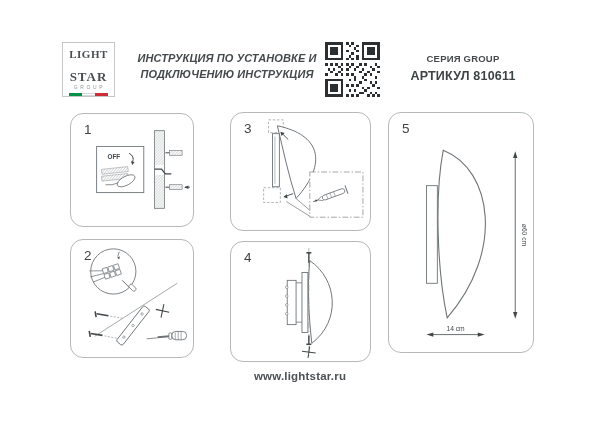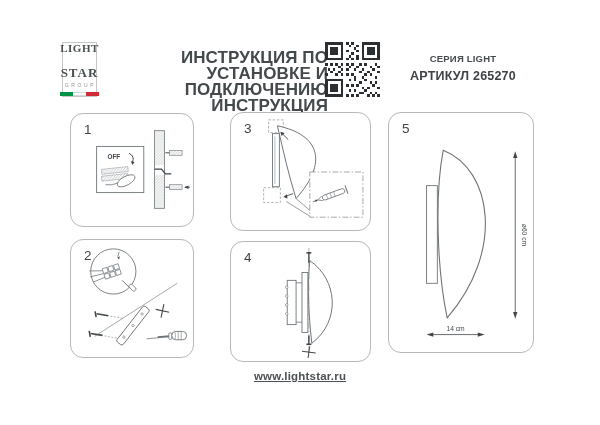--- a/index.html
+++ b/index.html
@@ -4,40 +4,41 @@
 <style>
   html,body{margin:0;padding:0;}
   body{
     width:600px;height:425px;position:relative;background:#ffffff;
     font-family:"Liberation Sans",sans-serif;color:#42474a;overflow:hidden;
   }
   .abs{position:absolute;}
 
   
   .logo-box{
-    left:62px;top:42px;width:35px;height:55px;
+    left:62px;top:42px;width:53px;height:55px;
     border:1px solid #c3c7c8;background:#fff;text-align:center;
     font-family:"Liberation Serif",serif;font-weight:bold;color:#4a4f52;
-    display:flex;flex-direction:column;justify-content:space-between;align-items:center;
+    display:flex;flex-direction:column;justify-content:flex-end;align-items:center;
     box-sizing:border-box;line-height:1;
   }
   .logo-l1{font-size:11px;letter-spacing:.5px;}
   .logo-l2{font-size:13px;letter-spacing:1px;margin-top:10px;}
   .logo-l3{font-family:"Liberation Sans",sans-serif;font-weight:normal;
     font-size:5px;letter-spacing:2.6px;color:#8f9496;margin:2px 0 3px 2px;}
   .flag{display:flex;}
   .flag span{display:block;width:13px;height:3.5px;}
   .flag .fg{background:#009246;}
   .flag .fw{background:#ffffff;border-top:.5px solid #d6d9da;border-bottom:.5px solid #d6d9da;box-sizing:border-box;}
   .flag .fr{background:#ce2b37;}
 
   .title{
-    left:126px;top:50px;width:202px;text-align:right;
-    font-size:17px;font-weight:bold;line-height:16px;color:#44494c;
+    left:126px;top:50px;width:202px;text-align:center;
+    font-size:11px;font-weight:bold;line-height:16px;color:#44494c;
     letter-spacing:.1px;
+    font-style:italic;
   }
   .qr{left:325px;top:42px;width:55px;height:55px;}
   .series-block{left:398px;top:53px;width:130px;text-align:center;}
   .series{font-size:9.5px;font-weight:bold;color:#454a4d;letter-spacing:.2px;}
   .article{font-size:12.5px;font-weight:bold;color:#3e4346;margin-top:5px;letter-spacing:.2px;}
 
   
   .panel{
     border:1.2px solid #b5b9ba;border-radius:13px;background:#fff;box-sizing:border-box;
   }
@@ -47,21 +48,21 @@
   }
   #p1{left:70px;top:113px;width:124px;height:114px;}
   #p2{left:70px;top:239px;width:124px;height:119px;}
   #p3{left:230px;top:112px;width:141px;height:119px;}
   #p4{left:230px;top:241px;width:141px;height:121px;}
   #p5{left:388px;top:112px;width:146px;height:241px;}
 
   
   .website{
     left:0;top:370px;width:600px;text-align:center;
-    font-size:11.5px;font-weight:bold;color:#4c5154;letter-spacing:.2px;text-decoration:underline;
+    font-size:11.5px;font-weight:bold;color:#4c5154;letter-spacing:.2px;
   }
 </style>
 </head>
 <body>
 
 <div>
 
   <div class="abs logo-box">
     <div class="logo-l1">LIGHT</div>
     <div class="logo-l2">STAR</div>
@@ -77,22 +78,22 @@
     <div>ИНСТРУКЦИЯ ПО УСТАНОВКЕ И</div>
     <div>ПОДКЛЮЧЕНИЮ ИНСТРУКЦИЯ</div>
   </div>
 
   <svg class="abs qr" viewBox="0 0 21 21" shape-rendering="crispEdges">
     <path fill="#2b2f31" fill-rule="evenodd" d="M0 0h7v7H0zM1 1v5h5V1zM2 2h3v3H2zM14 0h7v7h-7zM15 1v5h5V1zM16 2h3v3h-3zM0 14h7v7H0zM1 15v5h5v-5zM2 16h3v3H2z"></path>
     <path fill="#2b2f31" d="M8 0h1v1H8zM10 0h1v1h-1zM9 1h1v1H9zM12 1h1v1h-1zM11 2h1v1h-1zM8 3h1v1H8zM12 3h1v1h-1zM10 4h1v1h-1zM9 5h1v1H9zM12 5h1v1h-1zM8 6h1v1H8zM10 6h1v1h-1zM12 6h1v1h-1zM6 8h1v1H6zM6 10h1v1H6zM6 12h1v1H6zM0 8h1v1H0zM2 8h1v1H2zM4 8h1v1H4zM5 9h1v1H5zM1 10h1v1H1zM3 10h1v1H3zM2 11h1v1H2zM5 11h1v1H5zM0 12h1v1H0zM4 12h1v1H4zM8 8h1v1H8zM10 8h1v1h-1zM13 8h1v1h-1zM15 8h1v1h-1zM19 8h1v1h-1zM9 9h1v1H9zM12 9h1v1h-1zM17 9h1v1h-1zM20 9h1v1h-1zM8 10h1v1H8zM11 10h1v1h-1zM14 10h1v1h-1zM18 10h1v1h-1zM13 11h1v1h-1zM16 11h1v1h-1zM20 11h1v1h-1zM8 12h1v1H8zM10 12h1v1h-1zM15 12h1v1h-1zM17 12h1v1h-1zM11 13h1v1h-1zM14 13h1v1h-1zM19 13h1v1h-1zM9 14h1v1H9zM11 14h1v1h-1zM15 14h1v1h-1zM13 15h1v1h-1zM17 15h1v1h-1zM19 15h1v1h-1zM8 16h1v1H8zM10 16h1v1h-1zM12 16h1v1h-1zM18 16h1v1h-1zM14 17h1v1h-1zM16 17h1v1h-1zM20 17h1v1h-1zM9 18h1v1H9zM11 18h1v1h-1zM15 18h1v1h-1zM13 19h1v1h-1zM14 19h1v1h-1zM17 19h1v1h-1zM19 19h1v1h-1zM8 20h1v1H8zM10 20h1v1h-1zM12 20h1v1h-1zM16 20h1v1h-1zM18 20h1v1h-1zM20 20h1v1h-1z"></path>
   </svg>
 
   <div class="abs series-block">
-    <div class="series">СЕРИЯ LIGHT</div>
-    <div class="article">АРТИКУЛ 265270</div>
+    <div class="series">СЕРИЯ GROUP</div>
+    <div class="article">АРТИКУЛ 810611</div>
   </div>
 
   <div id="p1" class="abs panel">
     <span class="step-number">1</span>
     <svg viewBox="0 0 124 114">
       <defs>
         <pattern id="hatch" width="3" height="3" patternUnits="userSpaceOnUse">
           <path d="M0 3L3 0" stroke="#9ca2a5" stroke-width="0.6"></path>
         </pattern>
       </defs>

